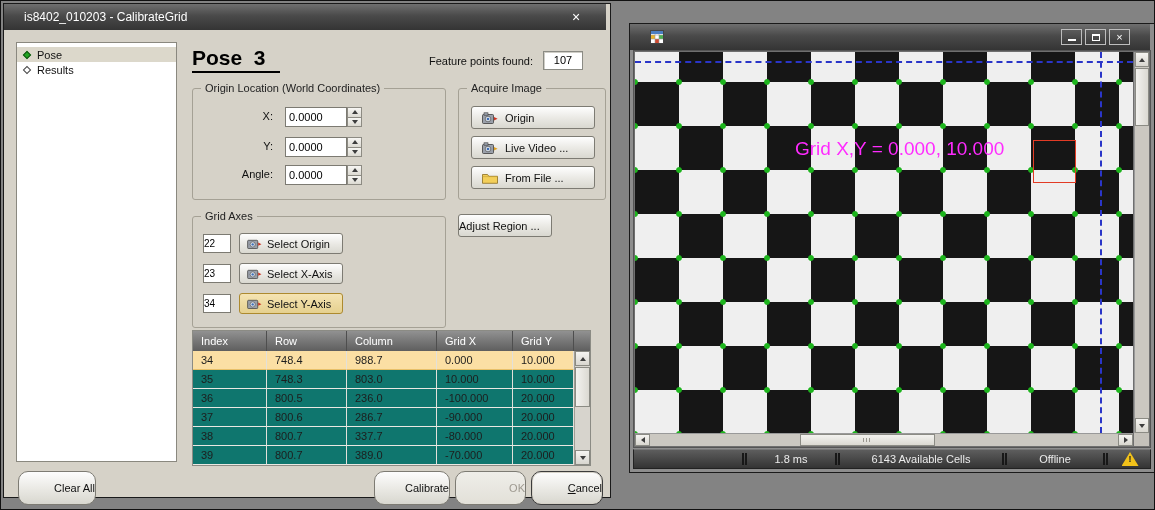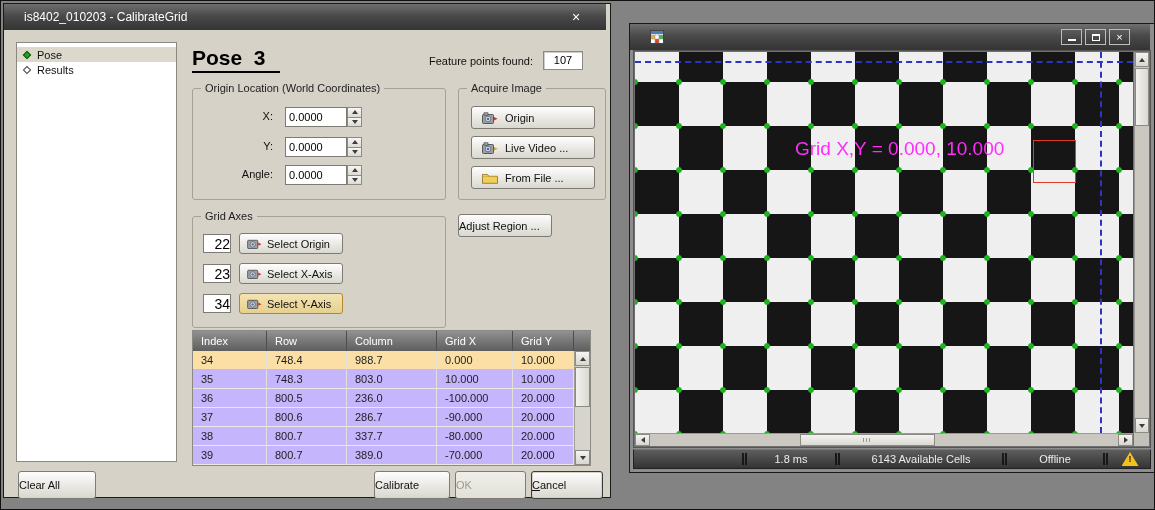--- a/index.html
+++ b/index.html
@@ -36,41 +36,41 @@
   .spin{position:absolute;left:146px;top:0;width:15px;height:20px;display:flex;flex-direction:column}
   .s-up,.s-dn{flex:1;border:1px solid #8d8b83;background:linear-gradient(#f7f6f3,#dcdad2);position:relative}
   .s-dn{border-top:none}
   .s-up::after{content:"";position:absolute;left:50%;top:50%;margin:-2px 0 0 -3px;border-left:3px solid transparent;border-right:3px solid transparent;border-bottom:4px solid #3d3d3d}
   .s-dn::after{content:"";position:absolute;left:50%;top:50%;margin:-2px 0 0 -3px;border-left:3px solid transparent;border-right:3px solid transparent;border-top:4px solid #3d3d3d}
 
   .btn3d{position:absolute;border:1px solid #7d7b73;border-radius:3px;background:linear-gradient(#fefefe,#e9e8e3 55%,#d9d8d0);font-size:11px;color:#111;display:flex;align-items:center;cursor:default;font-family:"Liberation Sans",sans-serif}
   .acq{left:12px;width:124px;height:23px;padding-left:10px;gap:7px}
   .ic{flex:0 0 auto}
   .ga-row{position:absolute;left:0;width:254px;height:21px}
-  .ga-input{position:absolute;left:10px;top:1px;width:28px;height:19px;border:1px solid #7c7a72;background:#fff;font-size:14px;text-align:right;font-family:"Liberation Sans",sans-serif}
+  .ga-input{position:absolute;left:10px;top:1px;width:28px;height:19px;border:1px solid #7c7a72;background:#fff;font-size:10px;text-align:left;font-family:"Liberation Sans",sans-serif}
   .ga-btn{left:46px;width:104px;height:21px;padding-left:7px;gap:5px}
   .ga-btn.active{background:linear-gradient(#f5e4b3,#e5d08f);border-color:#ad8a2f}
   .btn-adjust{left:454px;top:210px;width:94px;height:23px;justify-content:flex-start}
 
-  .tbl{position:absolute;left:188px;top:326px;width:399px;height:136px;border:1px solid #8b8b84;background:#c4b5fd}
+  .tbl{position:absolute;left:188px;top:326px;width:399px;height:136px;border:1px solid #8b8b84;background:#0f766e}
   .thead{display:flex;height:20px;background:linear-gradient(#919191,#5e5e5e)}
   .th{font-size:11px;color:#fff;padding:4px 0 0 8px;border-right:1px solid #4e4e4e;overflow:hidden;white-space:nowrap}
   .tr{display:flex;height:19px}
   .td{font-size:11px;color:#1d1d1d;padding:3px 0 0 8px;border-right:1px solid #e2e0da;border-bottom:1px solid #eae8e2;overflow:hidden;white-space:nowrap}
   .tr.selected{background:#fbdfa4}
   .tr.selected .td{border-bottom-color:#e8c069}
   .c0{width:74px}.c1{width:80px}.c2{width:90px}.c3{width:76px}.c4{width:61px}
   .tscroll{position:absolute;top:20px;right:0;bottom:0;width:16px;background:#d7d4cd;border-left:1px solid #a19e96}
   .sb{position:absolute;left:0;right:0;height:15px;background:linear-gradient(#f5f4f1,#d8d6cf);border:1px solid #8b8b84}
   .sb-up{top:0}.sb-dn{bottom:0}
   .sb-up::after{content:"";position:absolute;left:50%;top:50%;margin:-2px 0 0 -3px;border-left:3px solid transparent;border-right:3px solid transparent;border-bottom:4px solid #3d3d3d}
   .sb-dn::after{content:"";position:absolute;left:50%;top:50%;margin:-2px 0 0 -3px;border-left:3px solid transparent;border-right:3px solid transparent;border-top:4px solid #3d3d3d}
   .sb-thumb{position:absolute;left:0;right:0;top:16px;height:40px;background:linear-gradient(90deg,#f3f2ef,#dbd9d2);border:1px solid #8b8b84}
 
-  .fbtn{position:absolute;top:467px;height:28px;border:1px solid #7d7b73;border-radius:3px;background:linear-gradient(#fdfdfd,#e9e8e3 55%,#d8d7cf);font-size:11px;color:#111;text-align:left;line-height:20px;font-family:"Liberation Sans",sans-serif}
+  .fbtn{position:absolute;top:467px;height:34px;border:1px solid #7d7b73;border-radius:10px;background:linear-gradient(#fdfdfd,#e9e8e3 55%,#d8d7cf);font-size:11px;color:#111;text-align:right;line-height:20px;font-family:"Liberation Sans",sans-serif}
   .btn-clear{left:14px;width:78px}
   .btn-calibrate{left:370px;width:76px}
   .btn-ok{left:451px;width:71px;color:#9e9a90;background:linear-gradient(#efeee9,#e2e0d8)}
   .btn-cancel{left:527px;width:72px;border-color:#3c3c3c;box-shadow:0 0 0 1px #d6d2c8 inset}
   .btn-cancel::first-letter{text-decoration:underline}
 
   
   #ssWin{left:628px;top:22px;width:526px;height:450px;background:#8d8d8d}
   .appicon{margin-right:6px;flex:0 0 auto}
   .wc{margin-left:3px;width:21px;height:16px;border:1px solid #bdbdbd;background:linear-gradient(#5c5c5c,#3a3a3a);display:flex;align-items:center;justify-content:center;color:#fff;font-size:11px;line-height:1}

